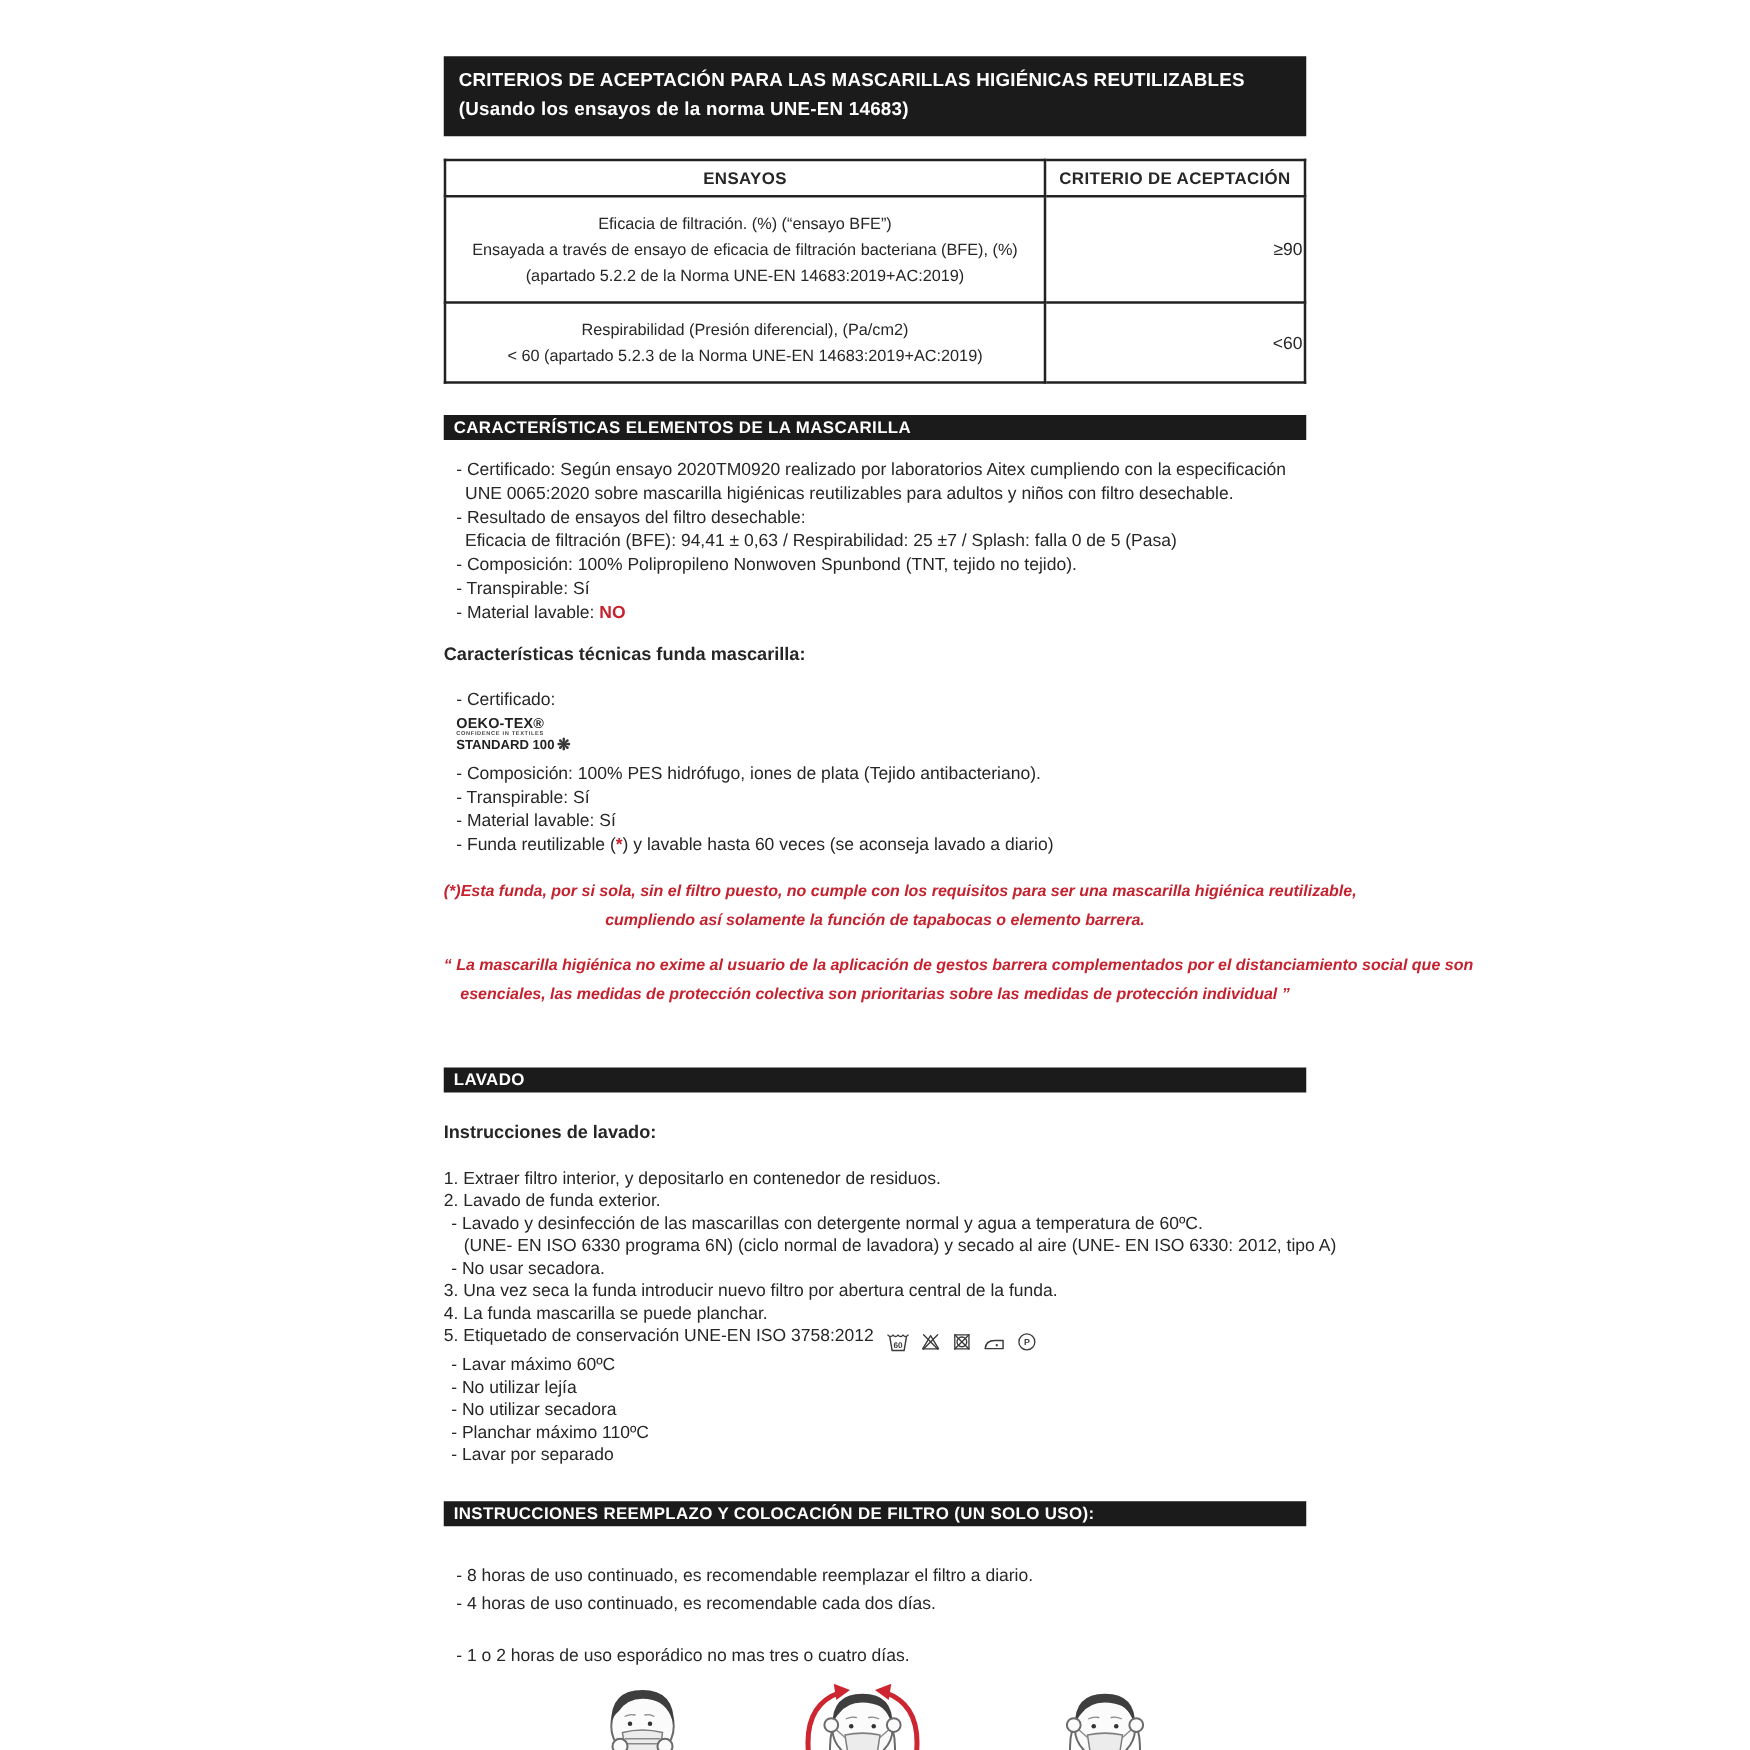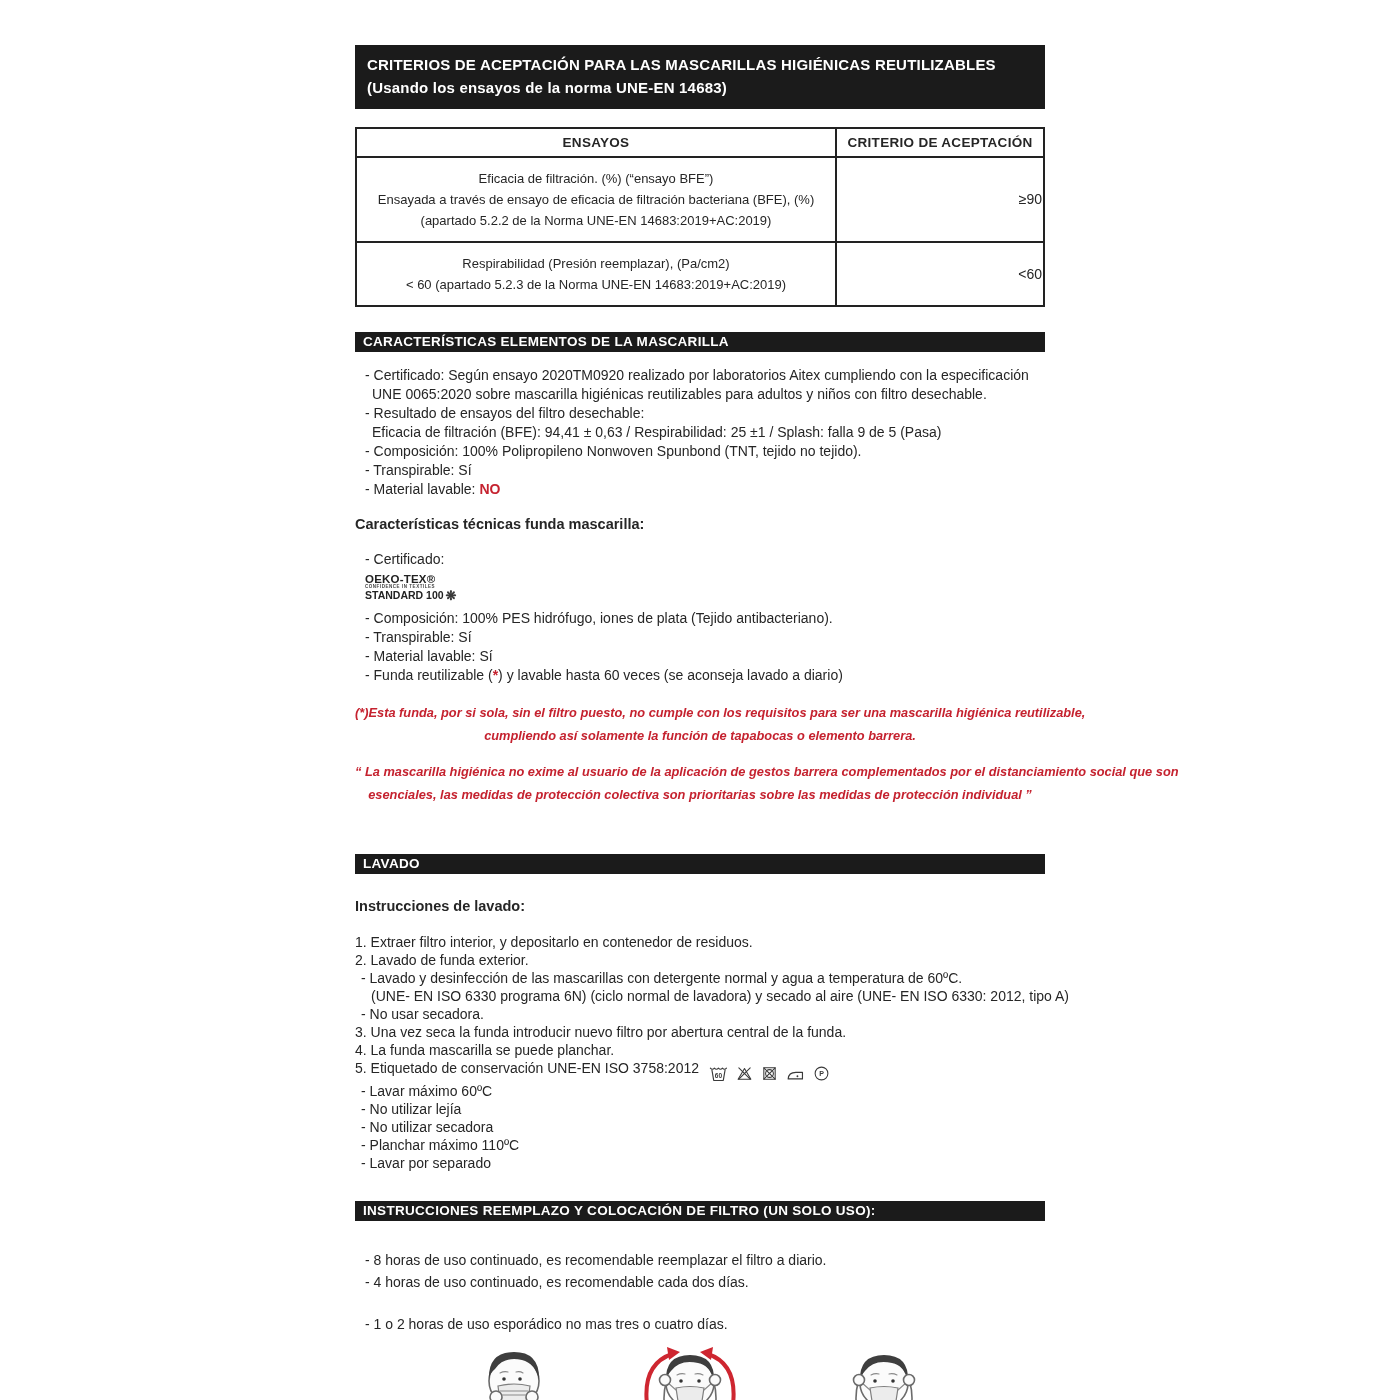--- a/index.html
+++ b/index.html
@@ -64,36 +64,36 @@
       <tr>
         <td class="cell">
           <div>Eficacia de filtración. (%) (“ensayo BFE”)</div>
           <div>Ensayada a través de ensayo de eficacia de filtración bacteriana (BFE), (%)</div>
           <div>(apartado 5.2.2 de la Norma UNE-EN 14683:2019+AC:2019)</div>
         </td>
         <td class="val">≥90</td>
       </tr>
       <tr>
         <td class="cell">
-          <div>Respirabilidad (Presión reemplazar), (Pa/cm2)</div>
+          <div>Respirabilidad (Presión diferencial), (Pa/cm2)</div>
           <div>&lt; 60 (apartado 5.2.3 de la Norma UNE-EN 14683:2019+AC:2019)</div>
         </td>
         <td class="val">&lt;60</td>
       </tr>
     </tbody>
       </table>
 
     <div class="bar section-bar" style="margin-top:25px;">CARACTERÍSTICAS ELEMENTOS DE  LA MASCARILLA</div>
 
 
     <div style="margin-top:14px;">
       <div class="doc-line ind1">- Certificado: Según ensayo 2020TM0920 realizado por laboratorios Aitex  cumpliendo con la especificación</div>
       <div class="doc-line ind2">UNE 0065:2020 sobre mascarilla higiénicas reutilizables  para adultos y niños con filtro desechable.</div>
       <div class="doc-line ind1">- Resultado de ensayos del filtro desechable:</div>
-      <div class="doc-line ind2">Eficacia de filtración (BFE): 94,41 ± 0,63 / Respirabilidad: 25 ±1 / Splash: falla 9 de 5 (Pasa)</div>
+      <div class="doc-line ind2">Eficacia de filtración (BFE): 94,41 ± 0,63 / Respirabilidad: 25 ±7 / Splash: falla 0 de 5 (Pasa)</div>
       <div class="doc-line ind1">- Composición: 100% Polipropileno Nonwoven Spunbond (TNT, tejido no tejido).</div>
       <div class="doc-line ind1">- Transpirable: Sí</div>
       <div class="doc-line ind1"><span>- Material lavable: </span><span class="red">NO</span></div>
     </div>
 
     <div class="sub-heading" style="margin-top:17px;">Características técnicas funda mascarilla:</div>
 
     <div style="margin-top:18px;">
       <div class="doc-line ind1">- Certificado:</div>
       <div class="oeko">

